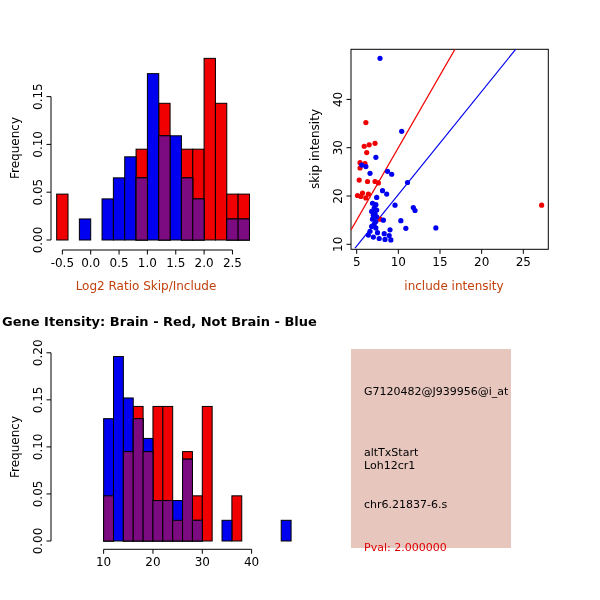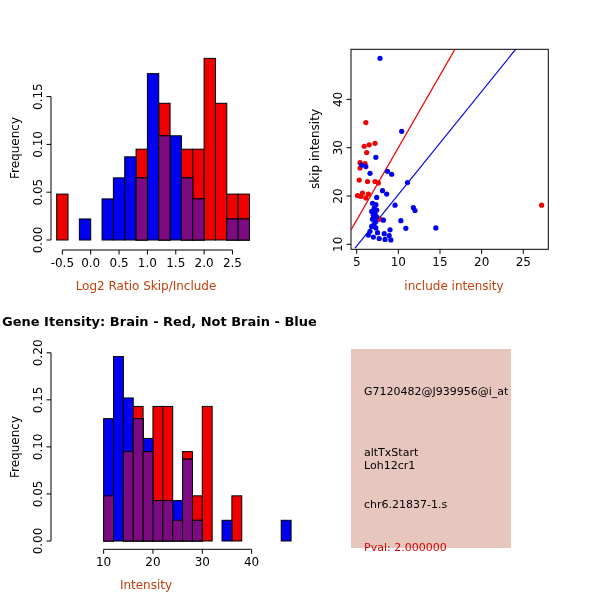--- a/index.html
+++ b/index.html
@@ -235,26 +235,25 @@
         <rect x="133.228" y="118.67" width="9.866" height="122.33" fill="#7c0a80" stroke="#000" stroke-width="1"></rect>
         <rect x="143.094" y="151.60500000000002" width="9.866" height="89.395" fill="#7c0a80" stroke="#000" stroke-width="1"></rect>
         <rect x="152.95999999999998" y="200.537" width="9.866" height="40.462999999999994" fill="#7c0a80" stroke="#000" stroke-width="1"></rect>
         <rect x="162.826" y="200.537" width="9.866" height="40.462999999999994" fill="#7c0a80" stroke="#000" stroke-width="1"></rect>
         <rect x="172.692" y="220.298" width="9.866" height="20.701999999999998" fill="#7c0a80" stroke="#000" stroke-width="1"></rect>
         <rect x="182.558" y="159.133" width="9.866" height="81.86699999999999" fill="#7c0a80" stroke="#000" stroke-width="1"></rect>
         <rect x="192.42399999999998" y="220.298" width="9.866" height="20.701999999999998" fill="#7c0a80" stroke="#000" stroke-width="1"></rect>
       </svg>
     <div class="ptitle">Gene Itensity: Brain - Red, Not Brain - Blue</div>
     <div class="vlab">Frequency</div>
-    <div class="xlab">Intensity</div>
   </div>
 
   <div class="panel" id="p4">
     <div class="info-box" id="infoBox" style="background: rgb(231, 198, 190);">
       <div class="info-line" style="top:36px;">G7120482@J939956@i_at</div>
       <div class="info-line" style="top:74px;margin-top:23px;">altTxStart</div>
       <div class="info-line" style="top:110px;">Loh12cr1</div>
-      <div class="info-line" style="top:149px;">chr6.21837-1.s</div>
+      <div class="info-line" style="top:149px;">chr6.21837-6.s</div>
       <div class="info-line" id="pvalLine" style="top: 176px; color: rgb(224, 0, 0); margin-top: 16px;">Pval: 2.000000</div>
     </div>
   </div>
 
 </div>
 
 </body></html>

